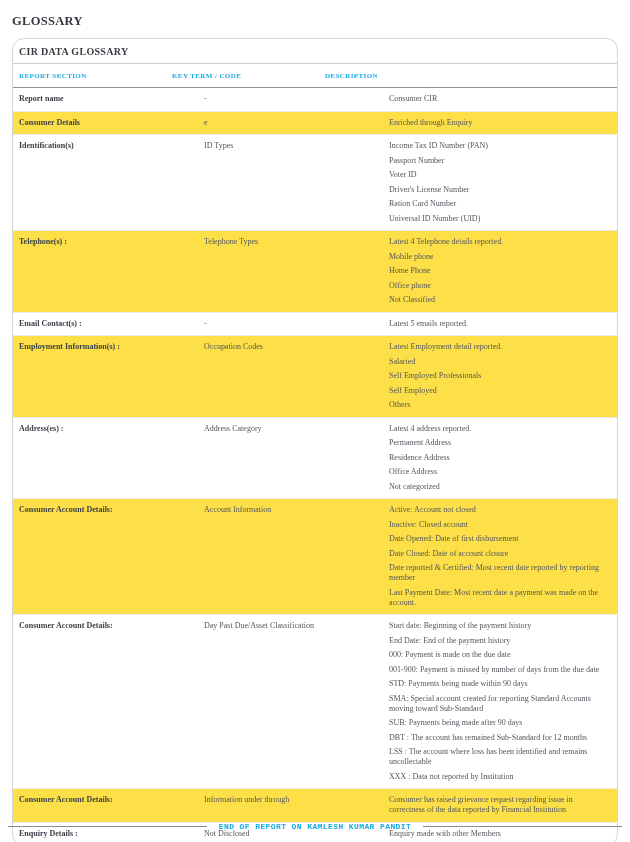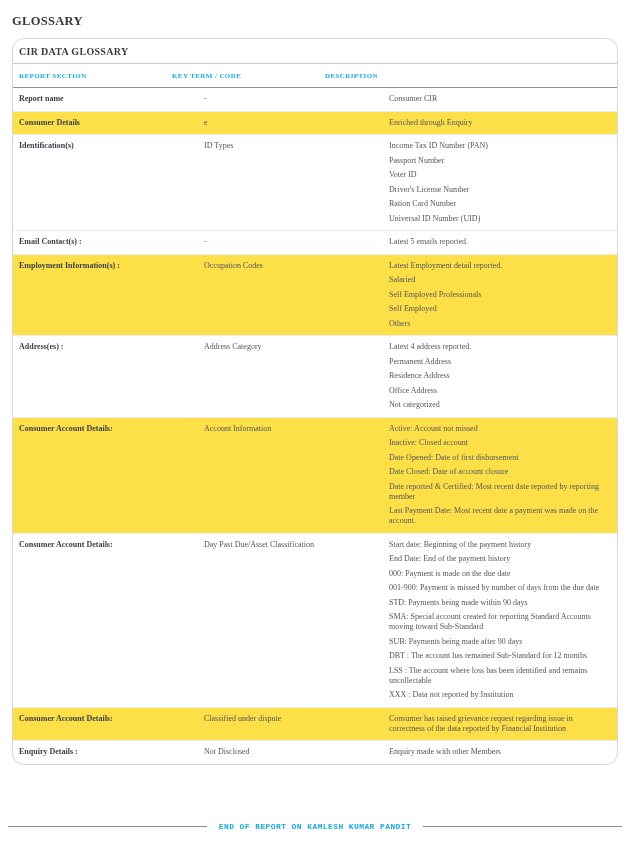--- a/index.html
+++ b/index.html
@@ -133,20 +133,31 @@
           <div class="cell cell-key">ID Types</div>
           <div class="cell cell-desc">
             <div class="desc-line">Income Tax ID Number (PAN)</div>
             <div class="desc-line">Passport Number</div>
             <div class="desc-line">Voter ID</div>
             <div class="desc-line">Driver's License Number</div>
             <div class="desc-line">Ration Card Number</div>
             <div class="desc-line">Universal ID Number (UID)</div>
           </div>
         </div>
+        <div class="grid-row body-row alt">
+          <div class="cell cell-section">Telephone(s) :</div>
+          <div class="cell cell-key">Telephone Types</div>
+          <div class="cell cell-desc">
+            <div class="desc-line">Latest 4 Telephone details reported.</div>
+            <div class="desc-line">Mobile phone</div>
+            <div class="desc-line">Home Phone</div>
+            <div class="desc-line">Office phone</div>
+            <div class="desc-line">Not Classified</div>
+          </div>
+        </div>
         <div class="grid-row body-row">
           <div class="cell cell-section">Email Contact(s) :</div>
           <div class="cell cell-key">-</div>
           <div class="cell cell-desc">
             <div class="desc-line">Latest 5 emails reported.</div>
           </div>
         </div>
         <div class="grid-row body-row alt">
           <div class="cell cell-section">Employment Information(s) :</div>
           <div class="cell cell-key">Occupation Codes</div>
@@ -166,21 +177,21 @@
             <div class="desc-line">Permanent Address</div>
             <div class="desc-line">Residence Address</div>
             <div class="desc-line">Office Address</div>
             <div class="desc-line">Not categorized</div>
           </div>
         </div>
         <div class="grid-row body-row alt">
           <div class="cell cell-section">Consumer Account Details:</div>
           <div class="cell cell-key">Account Information</div>
           <div class="cell cell-desc">
-            <div class="desc-line">Active: Account not missed</div>
+            <div class="desc-line">Active: Account not closed</div>
             <div class="desc-line">Inactive: Closed account</div>
             <div class="desc-line">Date Opened: Date of first disbursement</div>
             <div class="desc-line">Date Closed: Date of account closure</div>
             <div class="desc-line">Date reported &amp; Certified: Most recent date reported by reporting member</div>
             <div class="desc-line">Last Payment Date: Most recent date a payment was made on the account.</div>
           </div>
         </div>
         <div class="grid-row body-row">
           <div class="cell cell-section">Consumer Account Details:</div>
           <div class="cell cell-key">Day Past Due/Asset Classification</div>
@@ -192,21 +203,21 @@
             <div class="desc-line">STD: Payments being made within 90 days</div>
             <div class="desc-line">SMA: Special account created for reporting Standard Accounts moving toward Sub-Standard</div>
             <div class="desc-line">SUB: Payments being made after 90 days</div>
             <div class="desc-line">DBT : The account has remained Sub-Standard for 12 months</div>
             <div class="desc-line">LSS : The account where loss has been identified and remains uncollectable</div>
             <div class="desc-line">XXX : Data not reported by Institution</div>
           </div>
         </div>
         <div class="grid-row body-row alt">
           <div class="cell cell-section">Consumer Account Details:</div>
-          <div class="cell cell-key">Classified under dispute</div>
+          <div class="cell cell-key">Information under through</div>
           <div class="cell cell-desc">
             <div class="desc-line">Consumer has raised grievance request regarding issue in correctness of the data reported by Financial Institution</div>
           </div>
         </div>
         <div class="grid-row body-row">
           <div class="cell cell-section">Enquiry Details :</div>
           <div class="cell cell-key">Not Disclosed</div>
           <div class="cell cell-desc">
             <div class="desc-line">Enquiry made with other Members</div>
           </div>

